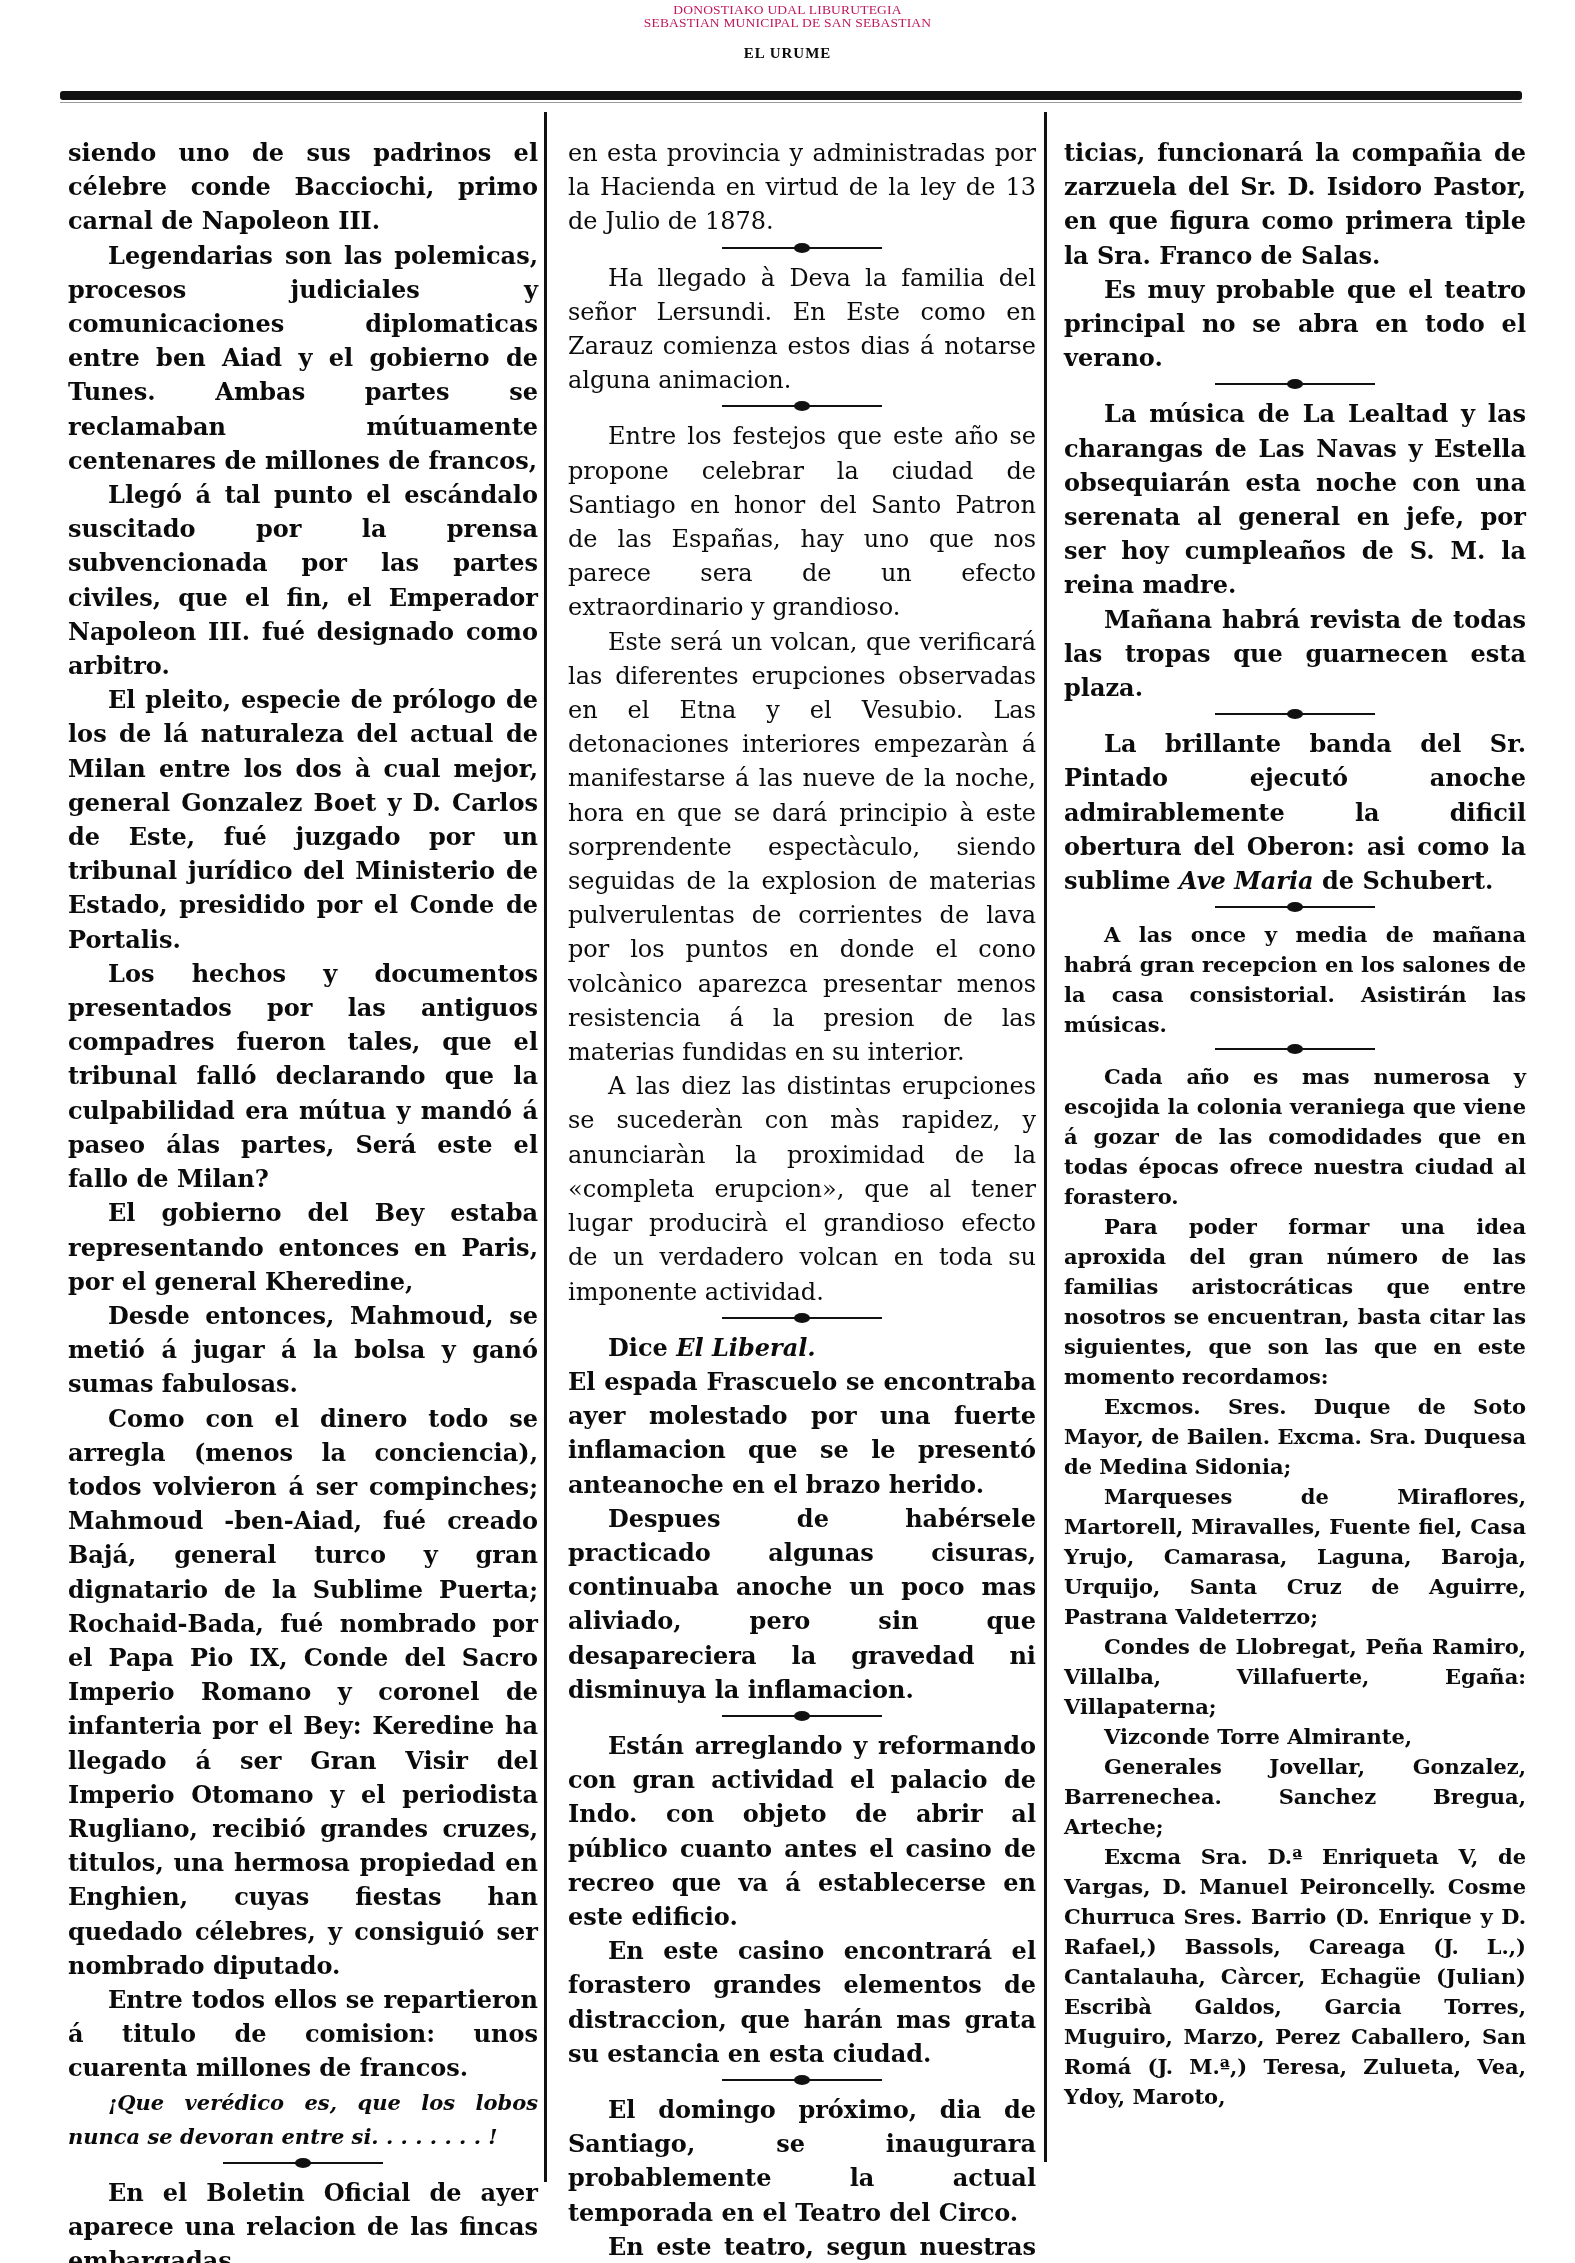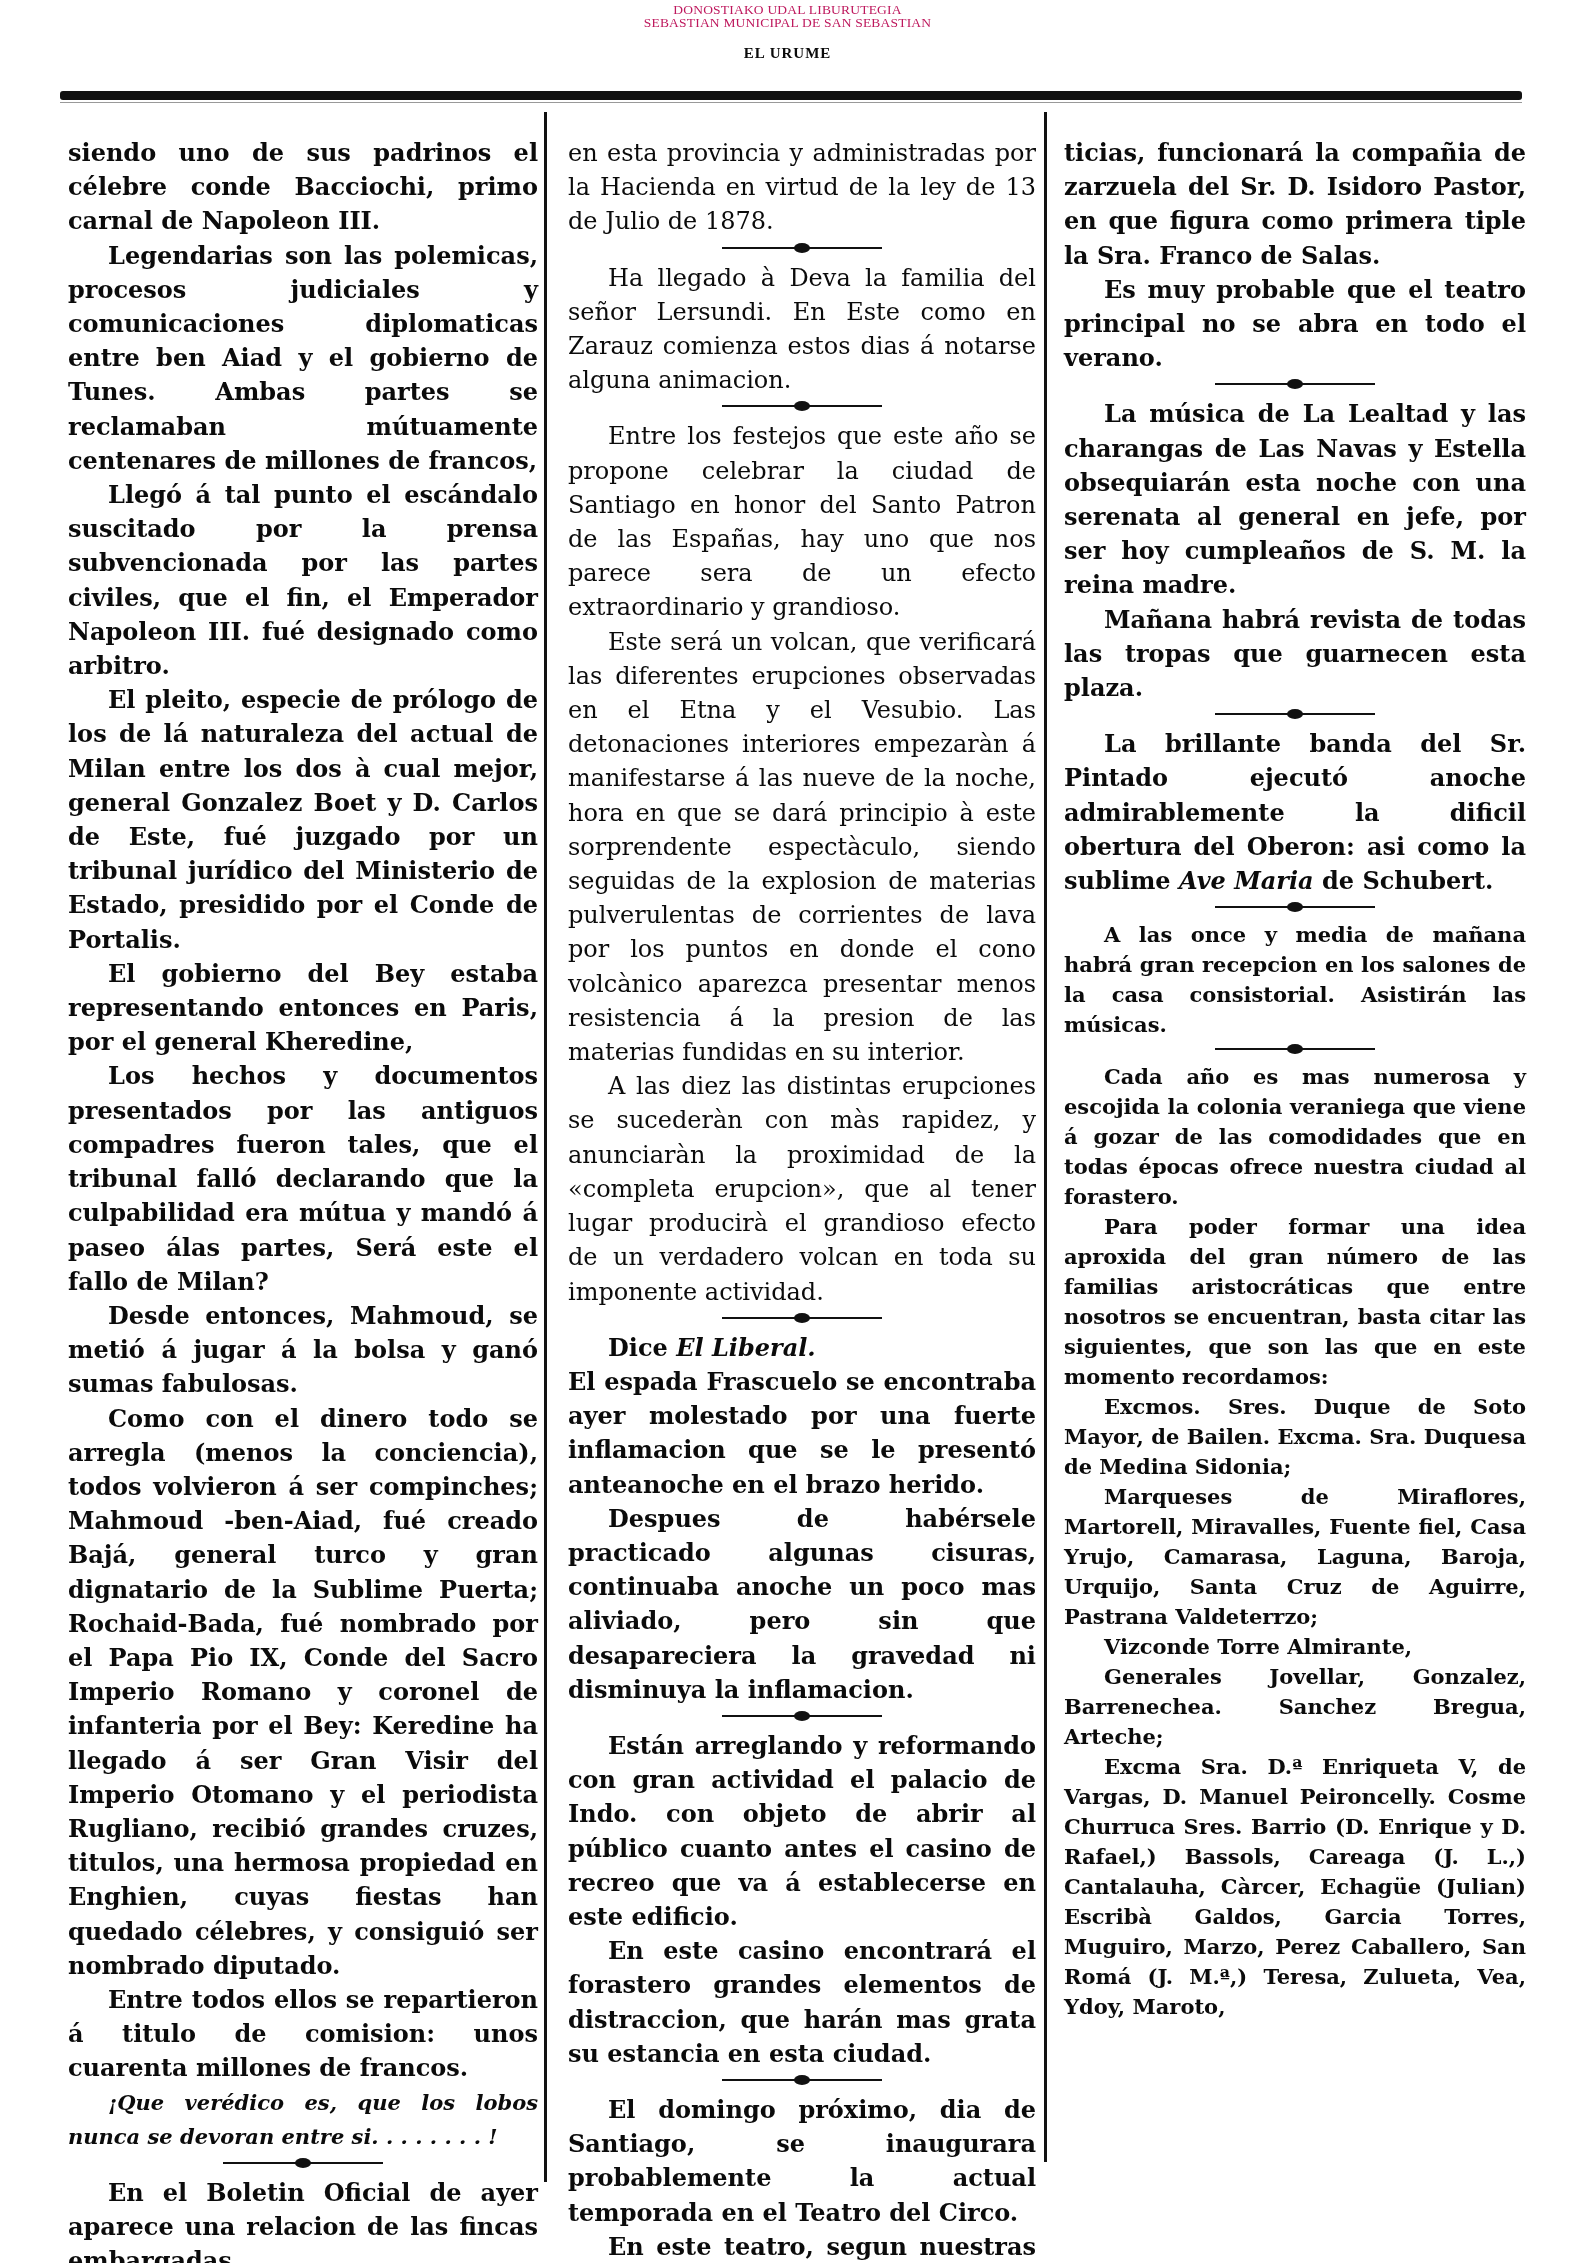--- a/index.html
+++ b/index.html
@@ -42,22 +42,22 @@
 <div class="head-rule-thin"></div>
 
 <div class="col-rule" style="left:544px; top:112px; height:2070px;"></div>
 <div class="col-rule" style="left:1044px; top:112px; height:2050px;"></div>
 
 <div class="col" id="col-0" style="left:68px; width:470px;">
     <p><span>siendo uno de sus padrinos el célebre conde Bacciochi, primo carnal de Napoleon III.</span></p>
     <p class="ind"><span>Legendarias son las polemicas, procesos judiciales y comunicaciones diplomaticas entre ben Aiad y el gobierno de Tunes. Ambas partes se reclamaban mútuamente centenares de millones de francos,</span></p>
     <p class="ind"><span>Llegó á tal punto el escándalo suscitado por la prensa subvencionada por las partes civiles, que el fin, el Emperador Napoleon III. fué designado como arbitro.</span></p>
     <p class="ind"><span>El pleito, especie de prólogo de los de lá naturaleza del actual de Milan entre los dos à cual mejor, general Gonzalez Boet y D. Carlos de Este, fué juzgado por un tribunal jurídico del Ministerio de Estado, presidido por el Conde de Portalis.</span></p>
+    <p class="ind"><span>Los hechos y documentos presentados por las antiguos compadres fueron tales, que el tribunal falló declarando que la culpabilidad era mútua y mandó á paseo álas partes, Será este el fallo de Milan?</span></p>
     <p class="ind"><span>El gobierno del Bey estaba representando entonces en Paris, por el general Kheredine,</span></p>
-    <p class="ind"><span>Los hechos y documentos presentados por las antiguos compadres fueron tales, que el tribunal falló declarando que la culpabilidad era mútua y mandó á paseo álas partes, Será este el fallo de Milan?</span></p>
     <p class="ind"><span>Desde entonces, Mahmoud, se metió á jugar á la bolsa y ganó sumas fabulosas.</span></p>
     <p class="ind"><span>Como con el dinero todo se arregla (menos la conciencia), todos volvieron á ser compinches; Mahmoud -ben-Aiad, fué creado Bajá, general turco y gran dignatario de la Sublime Puerta; Rochaid-Bada, fué nombrado por el Papa Pio IX, Conde del Sacro Imperio Romano y coronel de infanteria por el Bey: Keredine ha llegado á ser Gran Visir del Imperio Otomano y el periodista Rugliano, recibió grandes cruzes, titulos, una hermosa propiedad en Enghien, cuyas fiestas han quedado célebres, y consiguió ser nombrado diputado.</span></p>
     <p class="ind"><span>Entre todos ellos se repartieron á titulo de comision: unos cuarenta millones de francos.</span></p>
     <p class="ind it"><span>¡Que verédico es, que los lobos nunca se devoran entre si. . . . . . . . !</span></p>
     <div class="sep"></div>
     <p class="ind"><span>En el Boletin Oficial de ayer aparece una relacion de las fincas embargadas</span></p>
   </div>
 <div class="col" id="col-1" style="left:568px; width:468px;">
     <p class="light"><span>en esta provincia y administradas por la Hacienda en virtud de la ley de 13 de Julio de 1878.</span></p>
     <div class="sep"></div>
@@ -85,16 +85,17 @@
     <p class="ind"><span>Mañana habrá revista de todas las tropas que guarnecen esta plaza.</span></p>
     <div class="sep"></div>
     <p class="ind"><span>La brillante banda del Sr. Pintado ejecutó anoche admirablemente la dificil obertura del Oberon: asi como la sublime </span><em>Ave Maria</em><span> de Schubert.</span></p>
     <div class="sep"></div>
     <p class="ind sm"><span>A las once y media de mañana habrá gran recepcion en los salones de la casa consistorial. Asistirán las músicas.</span></p>
     <div class="sep"></div>
     <p class="ind sm"><span>Cada año es mas numerosa y escojida la colonia veraniega que viene á gozar de las comodidades que en todas épocas ofrece nuestra ciudad al forastero.</span></p>
     <p class="ind sm"><span>Para poder formar una idea aproxida del gran número de las familias aristocráticas que entre nosotros se encuentran, basta citar las siguientes, que son las que en este momento recordamos:</span></p>
     <p class="ind sm"><span>Excmos. Sres. Duque de Soto Mayor, de Bailen. Excma. Sra. Duquesa de Medina Sidonia;</span></p>
     <p class="ind sm"><span>Marqueses de Miraflores, Martorell, Miravalles, Fuente fiel, Casa Yrujo, Camarasa, Laguna, Baroja, Urquijo, Santa Cruz de Aguirre, Pastrana Valdeterrzo;</span></p>
+    <p class="ind sm"><span>Condes de Llobregat, Peña Ramiro, Villalba, Villafuerte, Egaña: Villapaterna;</span></p>
     <p class="ind sm"><span>Vizconde Torre Almirante,</span></p>
     <p class="ind sm"><span>Generales Jovellar, Gonzalez, Barrenechea. Sanchez Bregua, Arteche;</span></p>
     <p class="ind sm"><span>Excma Sra. D.ª Enriqueta V, de Vargas, D. Manuel Peironcelly. Cosme Churruca Sres. Barrio (D. Enrique y D. Rafael,) Bassols, Careaga (J. L.,) Cantalauha, Càrcer, Echagüe (Julian) Escribà Galdos, Garcia Torres, Muguiro, Marzo, Perez Caballero, San Romá (J. M.ª,) Teresa, Zulueta, Vea, Ydoy, Maroto,</span></p>
   </div>
 
 </body></html>

